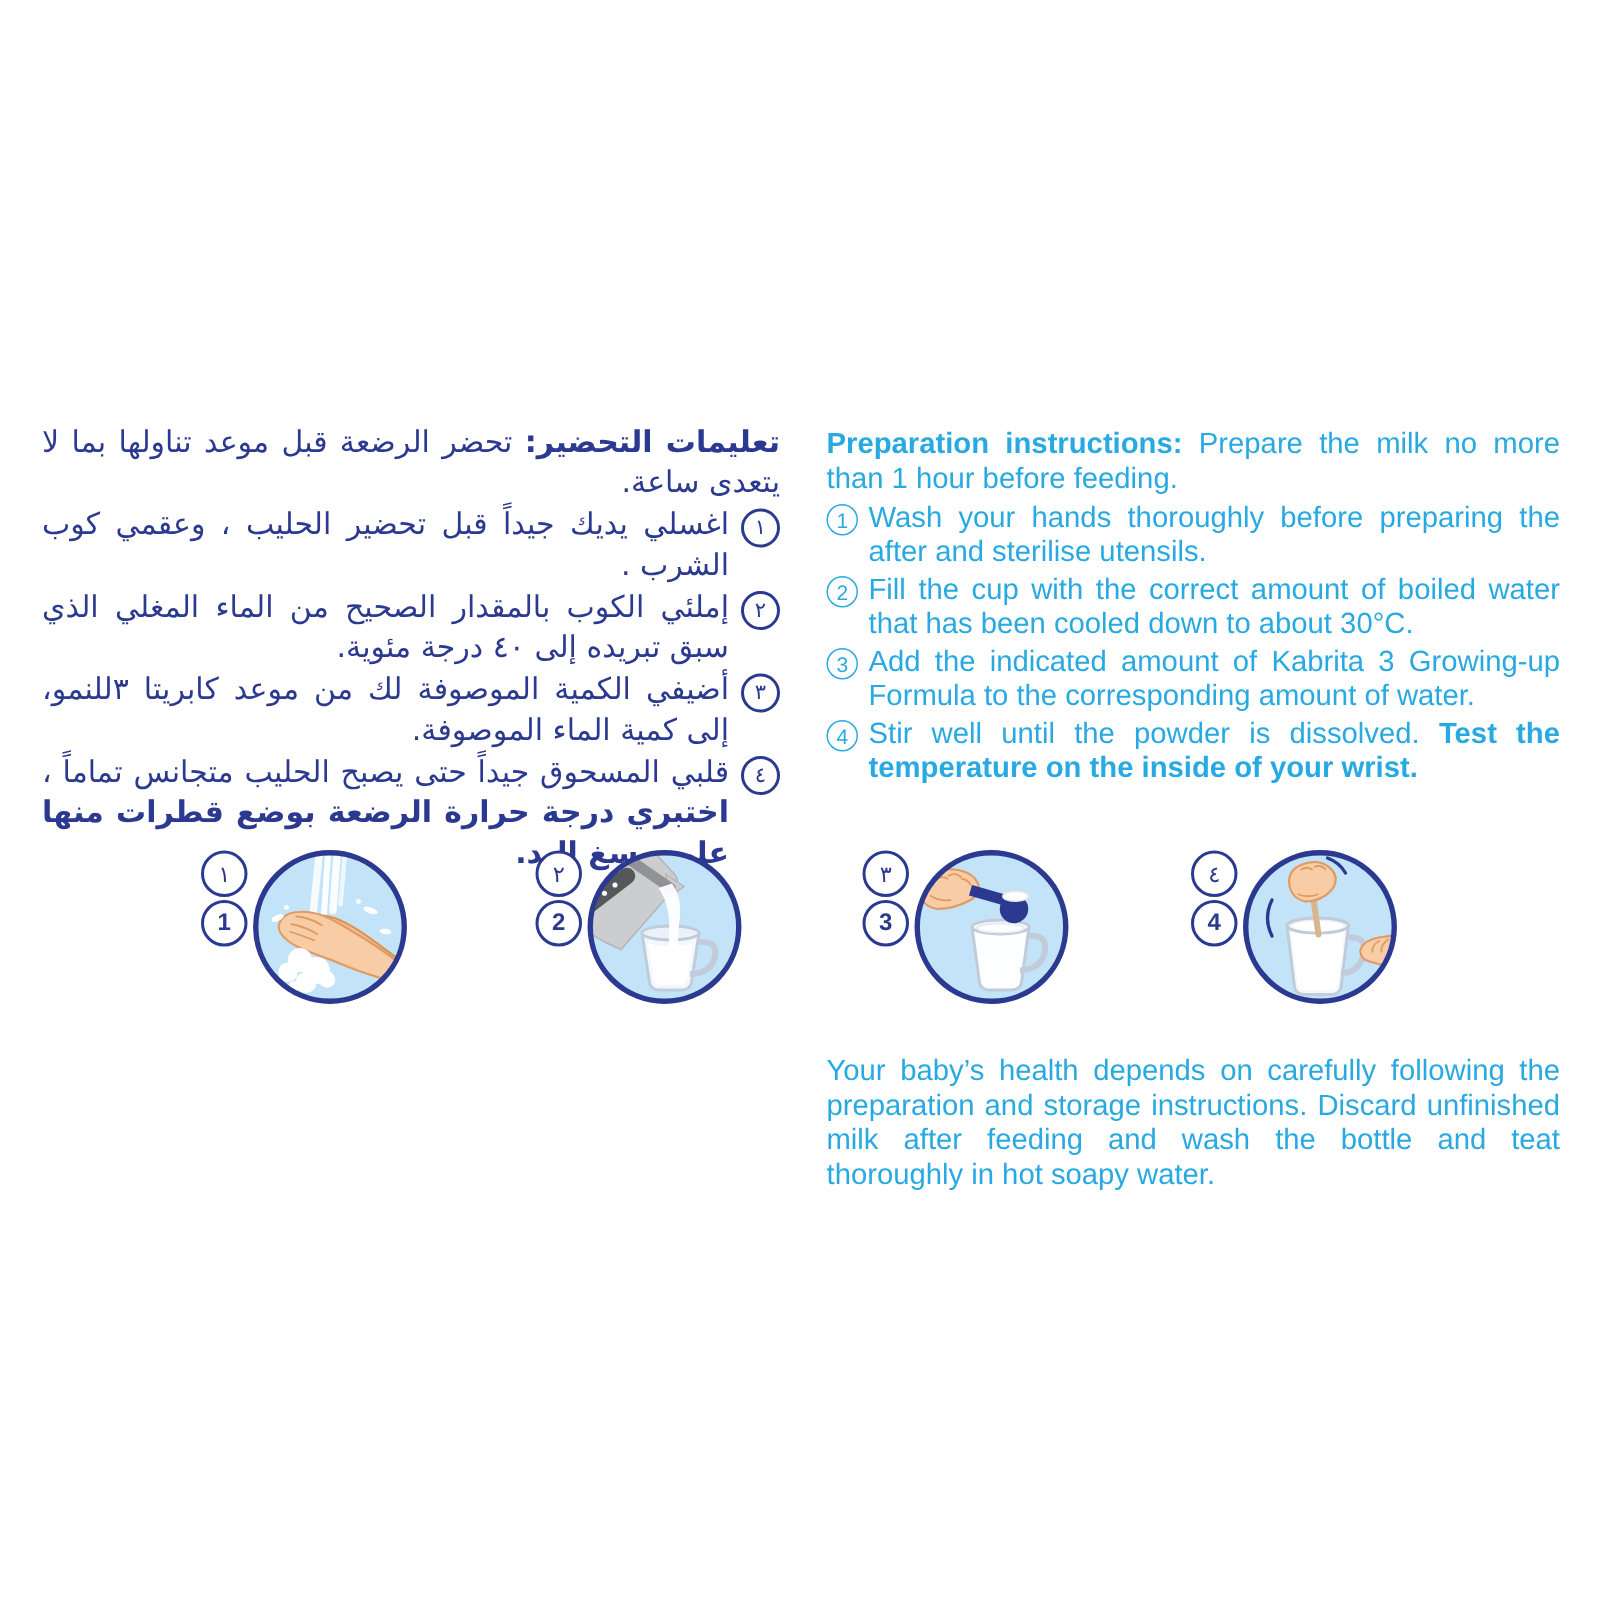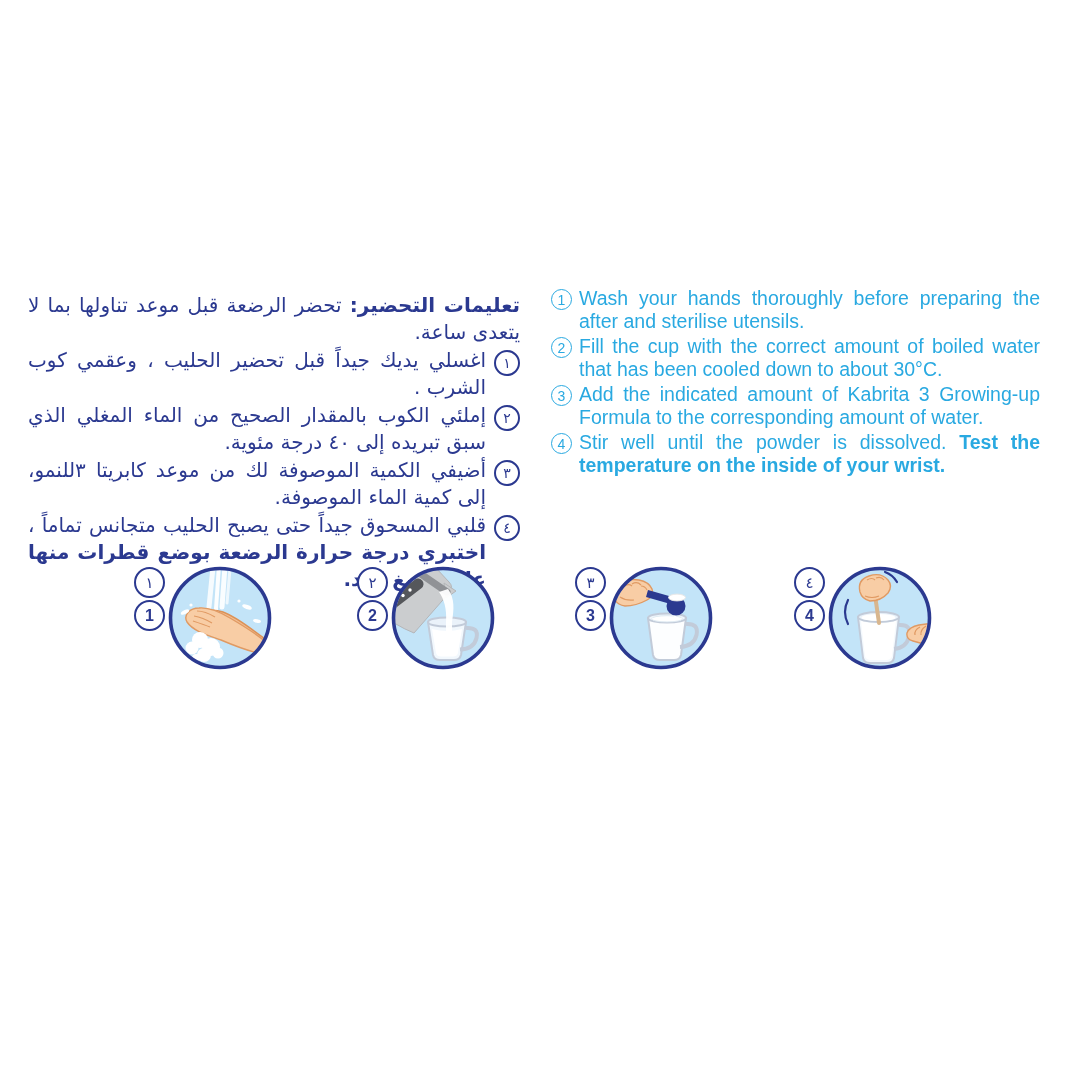--- a/index.html
+++ b/index.html
@@ -16,21 +16,21 @@
   .en-item{display:flex;gap:7px;margin-top:2px;}
   .en-item .t{flex:1;text-align:justify;margin:0;}
   .enum{flex:none;width:19px;height:19px;margin-top:2px;border:1.8px solid #29A9E1;
         border-radius:50%;display:flex;align-items:center;justify-content:center;
         font-size:14px;line-height:1;}
   .en-col b{font-weight:bold;}
 
   
   .ar-col{position:absolute;direction:rtl;color:#2B3990;font-size:20px;line-height:27px;
           font-family:"DejaVu Sans",sans-serif;}
-  #ar-top{left:28px;top:292px;width:492px;}
+  #ar-top{left:28px;top:281px;width:492px;}
   #ar-bottom{left:28px;top:703px;width:492px;}
   .ar-col p{margin:0;text-align:justify;}
   .ar-item{display:flex;gap:8px;margin-top:1px;}
   .ar-item .t{flex:1;text-align:justify;margin:0;}
   .anum{flex:none;width:22px;height:22px;margin-top:3px;border:2px solid #2B3990;
         border-radius:50%;display:flex;align-items:center;justify-content:center;
         font-size:14px;line-height:1;}
   .ar-col b{font-weight:bold;}
 
   
@@ -62,20 +62,21 @@
       <span class="anum">٣</span>
       <p class="t"><span>أضيفي الكمية الموصوفة لك من موعد كابريتا ٣للنمو، إلى كمية الماء الموصوفة.</span></p>
     </div>
     <div class="ar-item">
       <span class="anum">٤</span>
       <p class="t"><span>قلبي المسحوق جيداً حتى يصبح الحليب متجانس تماماً ،</span> <b>اختبري درجة حرارة الرضعة بوضع قطرات منها علي رسغ اليد.</b></p>
     </div>
   </div>
 
   <div class="en-col" id="en-top">
+    <p class="intro"><b>Preparation instructions:</b> <span>Prepare the milk no more than 1 hour before feeding.</span></p>
     <div class="en-item">
       <span class="enum">1</span>
       <p class="t"><span>Wash your hands thoroughly before preparing the after and sterilise utensils.</span></p>
     </div>
     <div class="en-item">
       <span class="enum">2</span>
       <p class="t"><span>Fill the cup with the correct amount of boiled water that has been cooled down to about 30°C.</span></p>
     </div>
     <div class="en-item">
       <span class="enum">3</span>
@@ -250,14 +251,17 @@
           <path d="M29 9 Q37 3 46 4"></path>
           <path d="M58 7 Q66 10 70 17"></path>
           <path d="M21 35 Q15 47 21 59"></path>
         </g>
       </g>
       <circle cx="53" cy="53" r="49.5" fill="none" stroke="#2B3990" stroke-width="3.6"></circle>
     </svg>
   </div>
 
 
+  <div class="en-col" id="en-bottom">
+    <p>Your baby’s health depends on carefully following the preparation and storage instructions. Discard unfinished milk after feeding and wash the bottle and teat thoroughly in hot soapy water.</p>
+  </div>
 
 </div>
 
 </body></html>

